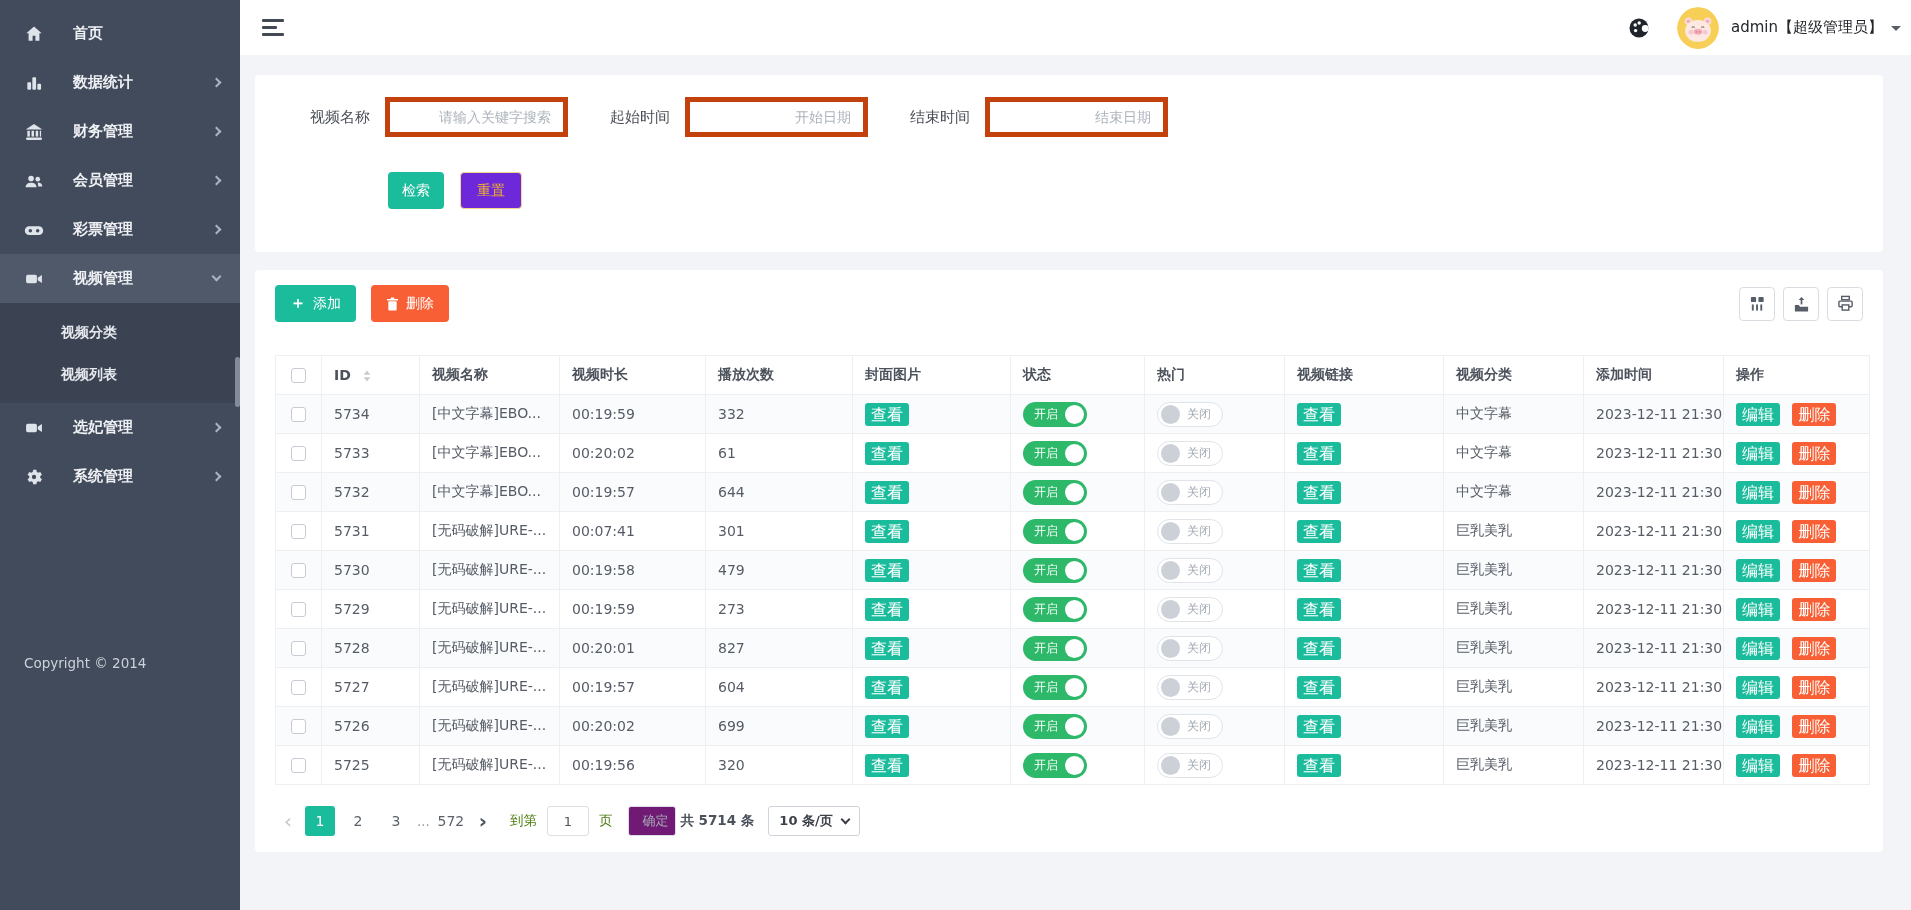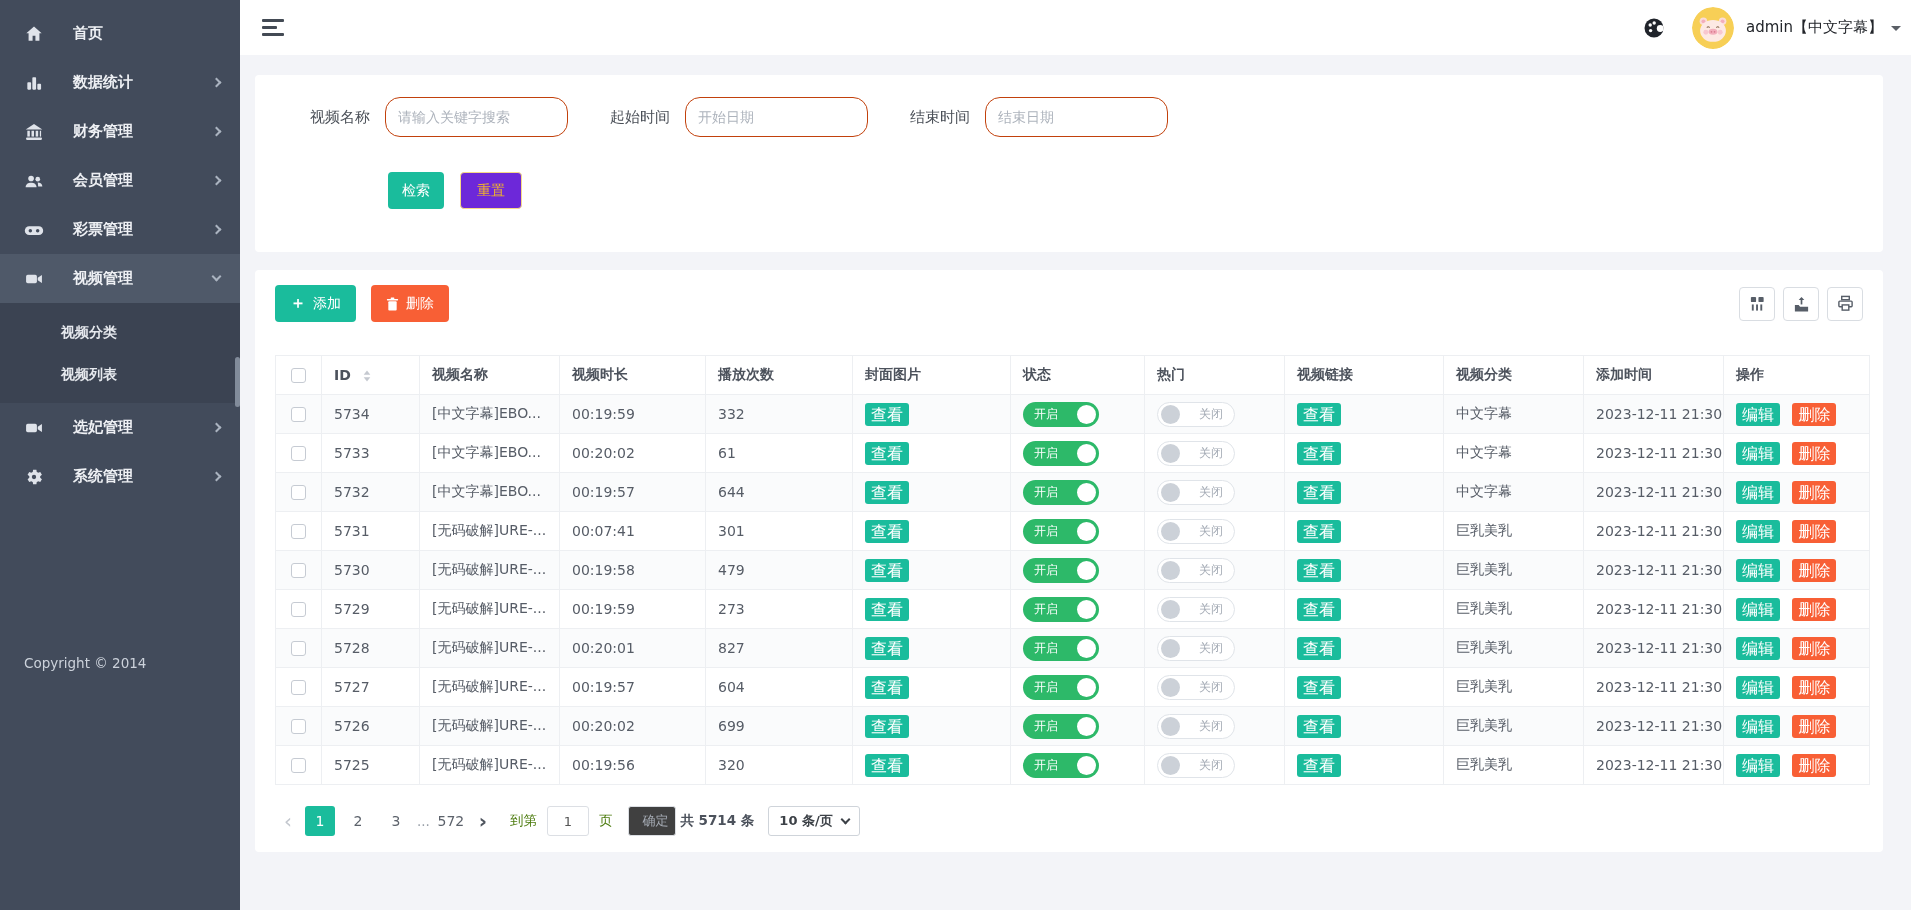--- a/index.html
+++ b/index.html
@@ -34,21 +34,21 @@
 
   
   .content { position:absolute; left:240px; top:55px; width:1671px; height:855px; padding:20px 28px 0 15px; }
   .card { background:#fff; border-radius:4px; }
 
   
   .search-card { height:177px; padding:22px 0 0 55px; margin-bottom:18px; }
   .search-row { display:flex; align-items:center; }
   .f-group { display:flex; align-items:center; margin-right:42px; }
   .f-label { font-size:15px; color:#4a4f57; margin-right:15px; white-space:nowrap; }
-  .f-input { width:183px; height:40px; border:1px solid #c2410c; border-radius:15px; padding:0 12px; font-size:14px; color:#333; background:#fff; outline:none; font-family:inherit; }
+  .f-input { width:183px; height:40px; border:5px solid #c2410c; border-radius:0; padding:0 12px; font-size:14px; color:#333; background:#fff; outline:none; font-family:inherit;text-align:right; }
   .f-input::placeholder { color:#adb3bc; }
   .btn-row { margin-top:35px; padding-left:78px; display:flex; align-items:center; }
   .btn-search { min-width:50px; height:37px; background:#1abc9c; color:#fff; border:none; border-radius:4px; font-size:14px; padding:0 14px; cursor:pointer; font-family:inherit; }
   .btn-reset { min-width:56px; height:37px; background:#6d28d9; color:#f1b32c; border:1px solid #f6d888; border-radius:4px; font-size:14px; padding:0 16px; margin-left:16px; cursor:pointer; font-family:inherit; }
 
   
   .table-card { height:582px; padding:15px 20px 0 20px; }
   .tbl-toolbar { display:flex; align-items:center; margin-bottom:33px; }
   .btn-add { height:37px; background:#1abc9c; color:#fff; border:none; border-radius:4px; font-size:14px; padding:0 15px; display:inline-flex; align-items:center; cursor:pointer; font-family:inherit; }
   .btn-add .plus { font-size:16px; font-weight:700; margin-right:7px; }
@@ -63,40 +63,40 @@
   td { height:39px; }
   tbody tr:nth-child(odd) { background:#fafbfc; }
   .c-check { text-align:center; padding-left:0; }
   .checkbox { display:inline-block; width:15px; height:15px; border:1px solid #c6cbd3; border-radius:3px; background:#fff; vertical-align:middle; cursor:pointer; }
   .sort-icon { display:inline-block; vertical-align:middle; margin-left:6px; cursor:pointer; line-height:0; }
 
   .btn-sm { display:inline-block; height:23px; line-height:23px; min-width:36px; text-align:center; border-radius:3px; color:#fff; font-size:16px; padding:0 6px; cursor:pointer; }
   .btn-view, .btn-edit { background:#1abc9c; }
   .btn-del { background:#f85f35; margin-left:8px; }
 
-  .toggle { display:inline-flex; align-items:center; height:25px; border-radius:13px; cursor:pointer; vertical-align:middle;gap:12px; }
+  .toggle { display:inline-flex; align-items:center; height:25px; border-radius:13px; cursor:pointer; vertical-align:middle; }
   .toggle .tg-knob { width:19px; height:19px; border-radius:50%; }
   .toggle.on { background:#2db969; padding:0 3px 0 11px; }
   .toggle.on .tg-text { color:#fff; font-size:12px; margin-right:7px; }
   .toggle.on .tg-knob { background:#fff; }
   .toggle.off { background:#fff; border:1px solid #e0e4e9; padding:0 11px 0 3px; }
   .toggle.off .tg-knob { background:#ccd1d8; margin-right:7px; }
   .toggle.off .tg-text { color:#a3aab4; font-size:12px; }
 
   
   .pagination { display:flex; align-items:center; margin-top:14px; font-size:13.5px; color:#606670; }
   .pg-prev { color:#c3c7ce; font-size:20px; width:26px; text-align:center; cursor:default; }
   .pg-next { color:#4f555e; font-size:20px; width:26px; text-align:center; cursor:pointer; font-weight:700; }
   .pg-num { min-width:30px; height:30px; line-height:30px; text-align:center; margin:0 4px; border-radius:3px; cursor:pointer; font-size:14px; color:#5c626b; }
   .pg-num.active { background:#1abc9c; color:#fff; }
   .pg-ellipsis { margin:0 2px; color:#9aa0a9; cursor:default; }
   .pg-goto-label, .pg-unit { color:#4d7c0f; margin:13px 4px; }
   .pg-goto-label { margin-left:14px; }
   .pg-input { width:42px; height:30px; border:1px solid #dcdfe4; border-radius:3px; text-align:center; font-size:13px; color:#555; margin:0 6px; outline:none; font-family:inherit; }
-  .pg-confirm { height:30px; min-width:48px; border:1px solid #dcdfe4; border-radius:3px; background:#404040; color:#a5abb4; font-size:13px; margin-left:12px; cursor:pointer; font-family:inherit;padding-left:6px; }
+  .pg-confirm { height:30px; min-width:48px; border:1px solid #dcdfe4; border-radius:3px; background:#701a75; color:#a5abb4; font-size:13px; margin-left:12px; cursor:pointer; font-family:inherit;padding-left:6px; }
   .pg-total { margin-left:4px; color:#4c525c; font-weight:700; }
   .pg-size { margin-left:14px; height:30px; border:1px solid #cfd4da; border-radius:3px; background:#fff; display:inline-flex; align-items:center; padding:0 10px; cursor:pointer; color:#3c4147; font-weight:700; font-size:13px; }
   .pg-size .chev-dn { width:7px; height:7px; border-right:2px solid #3c4147; border-bottom:2px solid #3c4147; transform:rotate(45deg); margin-left:9px; margin-top:-4px; }
 </style>
 </head>
 <body>
 
 <div class="sidebar">
   <div class="menu">
     <div class="side-item">
@@ -225,21 +225,21 @@
           <circle cx="14.5" cy="26.5" r="2.6" fill="#f8c7cf"></circle>
           <circle cx="29.5" cy="26.5" r="2.6" fill="#f8c7cf"></circle>
           <ellipse cx="22" cy="26" rx="4.6" ry="3.2" fill="#f3aebc"></ellipse>
           <circle cx="20.4" cy="26" r=".9" fill="#d97a8e"></circle>
           <circle cx="23.6" cy="26" r=".9" fill="#d97a8e"></circle>
           <path d="M15.5 21.5q1.5-1.5 3 0" stroke="#8a6a52" stroke-width="1.1" fill="none"></path>
           <path d="M25.5 21.5q1.5-1.5 3 0" stroke="#8a6a52" stroke-width="1.1" fill="none"></path>
         </svg>
     </span>
     <span class="username">
-      <span>admin【中文字幕】</span>
+      <span>admin【超级管理员】</span>
       <span class="caret-down"></span>
     </span>
   </div>
 </div>
 
 <div class="content">
 
   <div class="card search-card">
     <div class="search-row">
       <div class="f-group">

